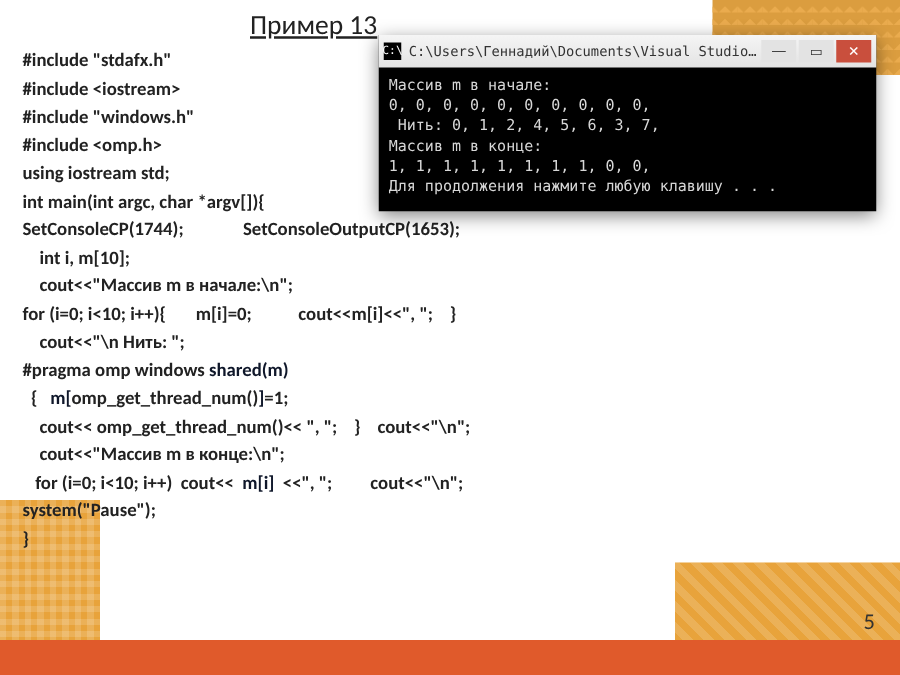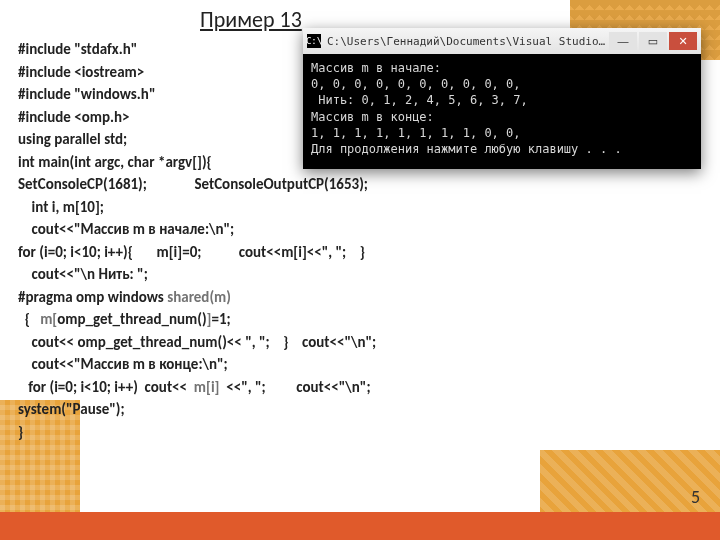--- a/index.html
+++ b/index.html
@@ -57,21 +57,21 @@
     position: absolute;
     left: 18px; top: 38px;
     width: 680px;
     font-family: Calibri, Arial, sans-serif;
     font-size: 15px;
     font-weight: bold;
     color: #222;
     line-height: 1.5;
     white-space: pre;
   }
-  .red { color: #737373; }
+  .red { color: #0f172a; }
   .pagenum {
     position: absolute;
     right: 20px; bottom: 32px;
     font-size: 18px;
     color: #333;
   }
   
   .console {
     position: absolute;
     left: 303px; top: 28px;
@@ -126,23 +126,23 @@
 <div class="deco-bottom-left"></div>
 <div class="deco-right-bottom"></div>
 <div class="deco-bottom-bar"></div>
 
 <div class="title">Пример 13</div>
 
 <div class="code"><span>#include "stdafx.h"</span>
 <span>#include &lt;iostream&gt;</span>
 <span>#include "windows.h"</span>
 <span>#include &lt;omp.h&gt;</span>
-<span>using parallel std;</span>
+<span>using iostream std;</span>
 <span>int main(int argc, char *argv[]){</span>
-<span>SetConsoleCP(1681);</span>              <span>SetConsoleOutputCP(1653);</span>
+<span>SetConsoleCP(1744);</span>              <span>SetConsoleOutputCP(1653);</span>
 <span>    int i, m[10];</span>
 <span>    cout&lt;&lt;"Массив m в начале:\n";</span>
 <span>for (i=0; i&lt;10; i++){       m[i]=0;           cout&lt;&lt;m[i]&lt;&lt;", ";    }</span>
 <span>    cout&lt;&lt;"\n Нить: ";</span>
 <span>#pragma omp windows </span><span class="red">shared(m)</span>
 <span>  {   </span><span class="red">m[</span><span>omp_get_thread_num()</span><span class="red">]</span><span>=1;</span>
 <span>    cout&lt;&lt; omp_get_thread_num()&lt;&lt; ", ";    }    cout&lt;&lt;"\n";</span>
 <span>    cout&lt;&lt;"Массив m в конце:\n";</span>
 <span>   for (i=0; i&lt;10; i++)  cout&lt;&lt;  </span><span class="red">m[i] </span><span> &lt;&lt;", ";         cout&lt;&lt;"\n";</span>
 <span>system("Pause");</span>

